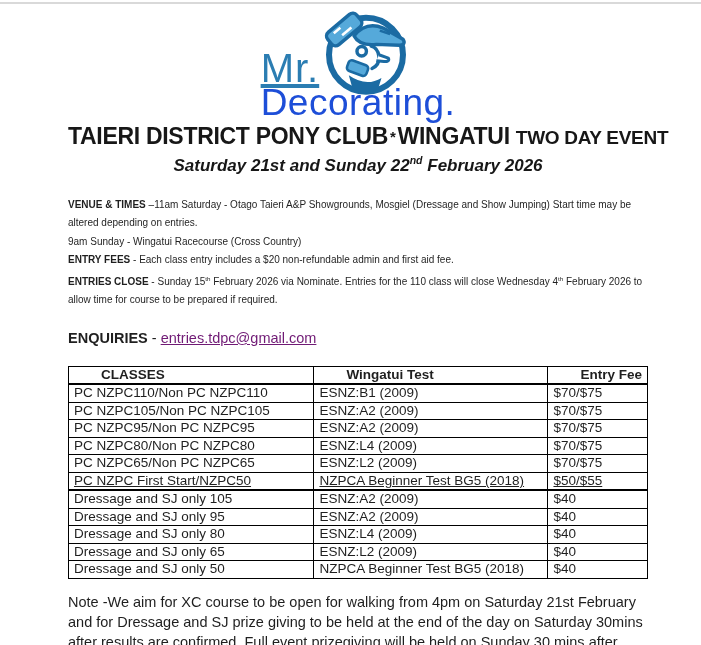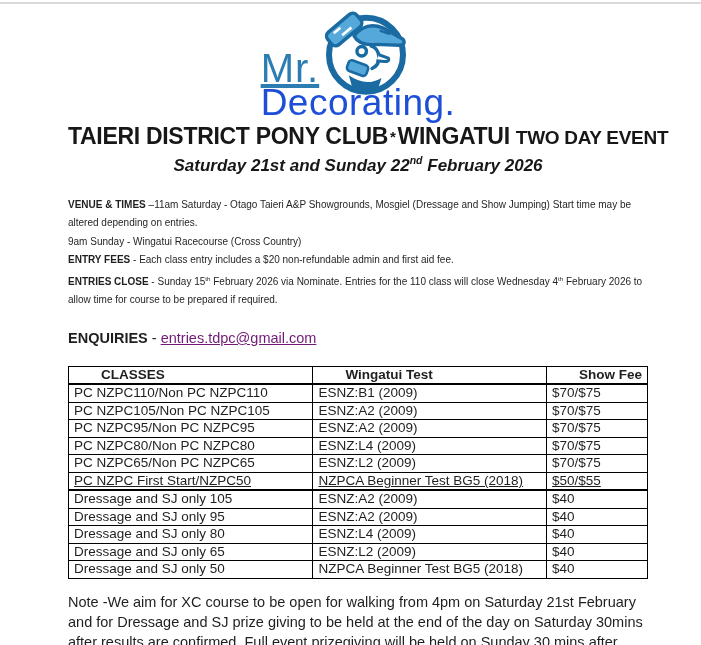--- a/index.html
+++ b/index.html
@@ -185,21 +185,21 @@
   <table class="classes-table">
     <colgroup>
       <col class="col-classes">
         <col class="col-test">
         <col class="col-fee">
     </colgroup>
     <thead>
       <tr>
         <th>CLASSES</th>
         <th>Wingatui Test</th>
-        <th>Show Fee</th>
+        <th>Entry Fee</th>
       </tr>
     </thead>
     <tbody>
       <tr>
         <td>PC NZPC110/Non PC NZPC110</td>
         <td>ESNZ:B1 (2009)</td>
         <td>$70/$75</td>
       </tr>
       <tr>
         <td>PC NZPC105/Non PC NZPC105</td>

